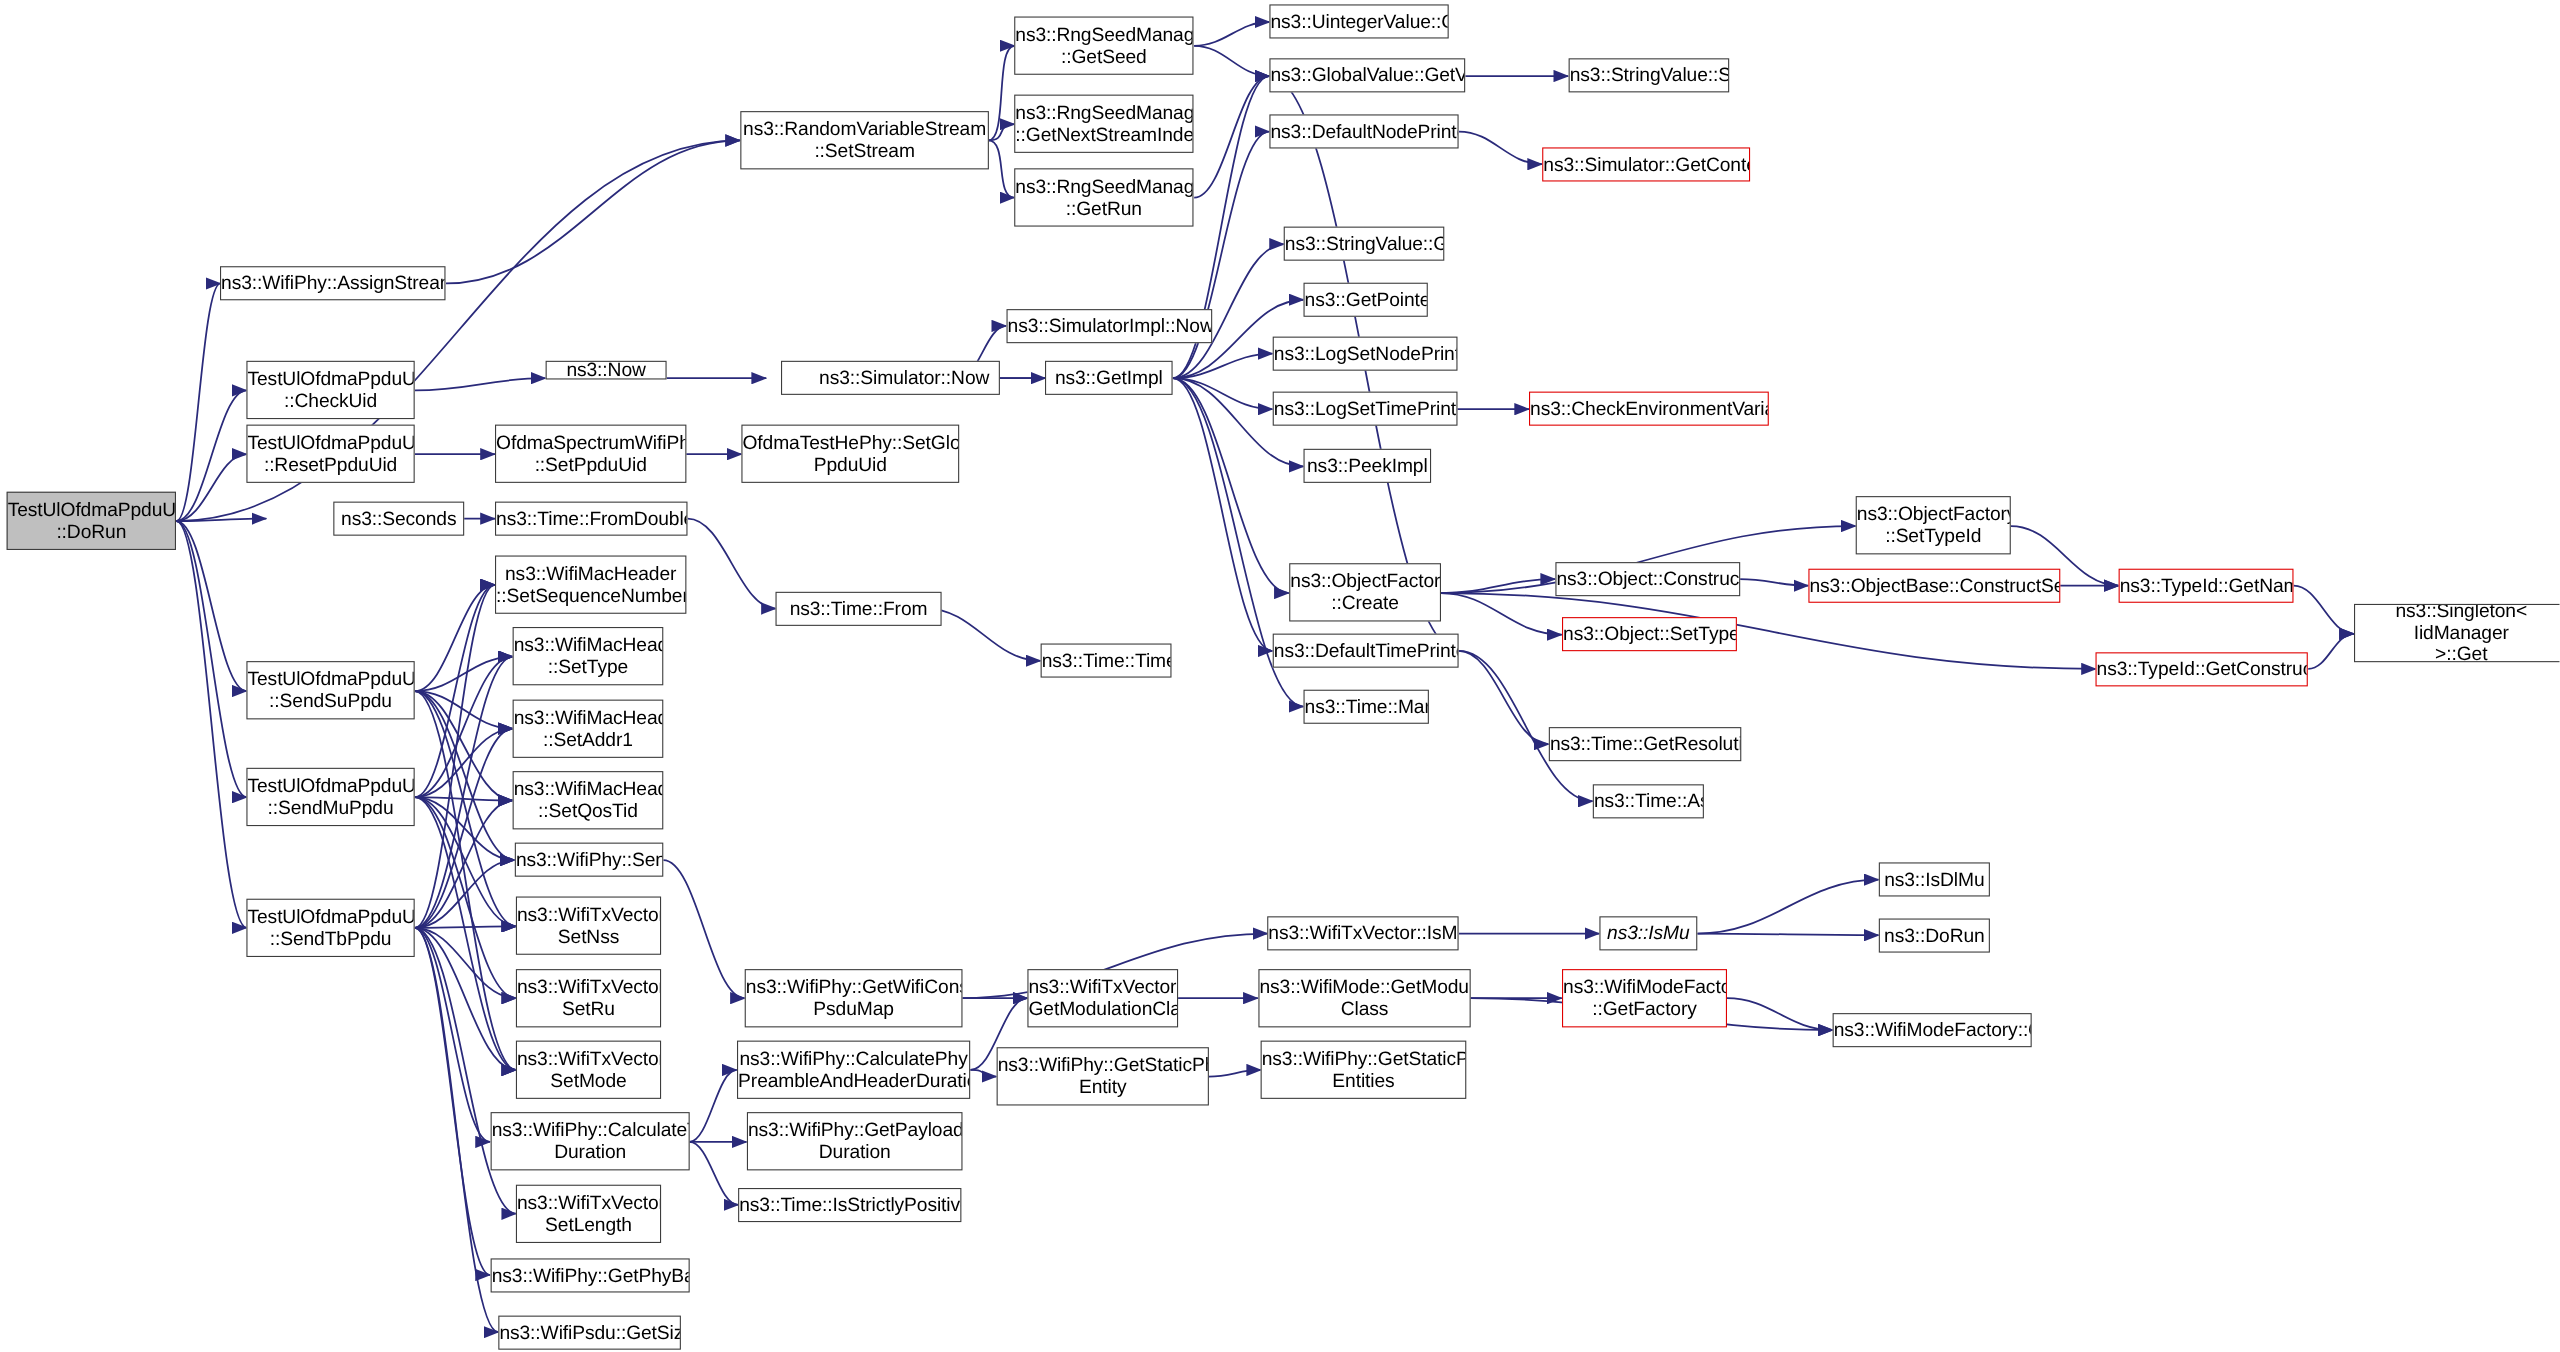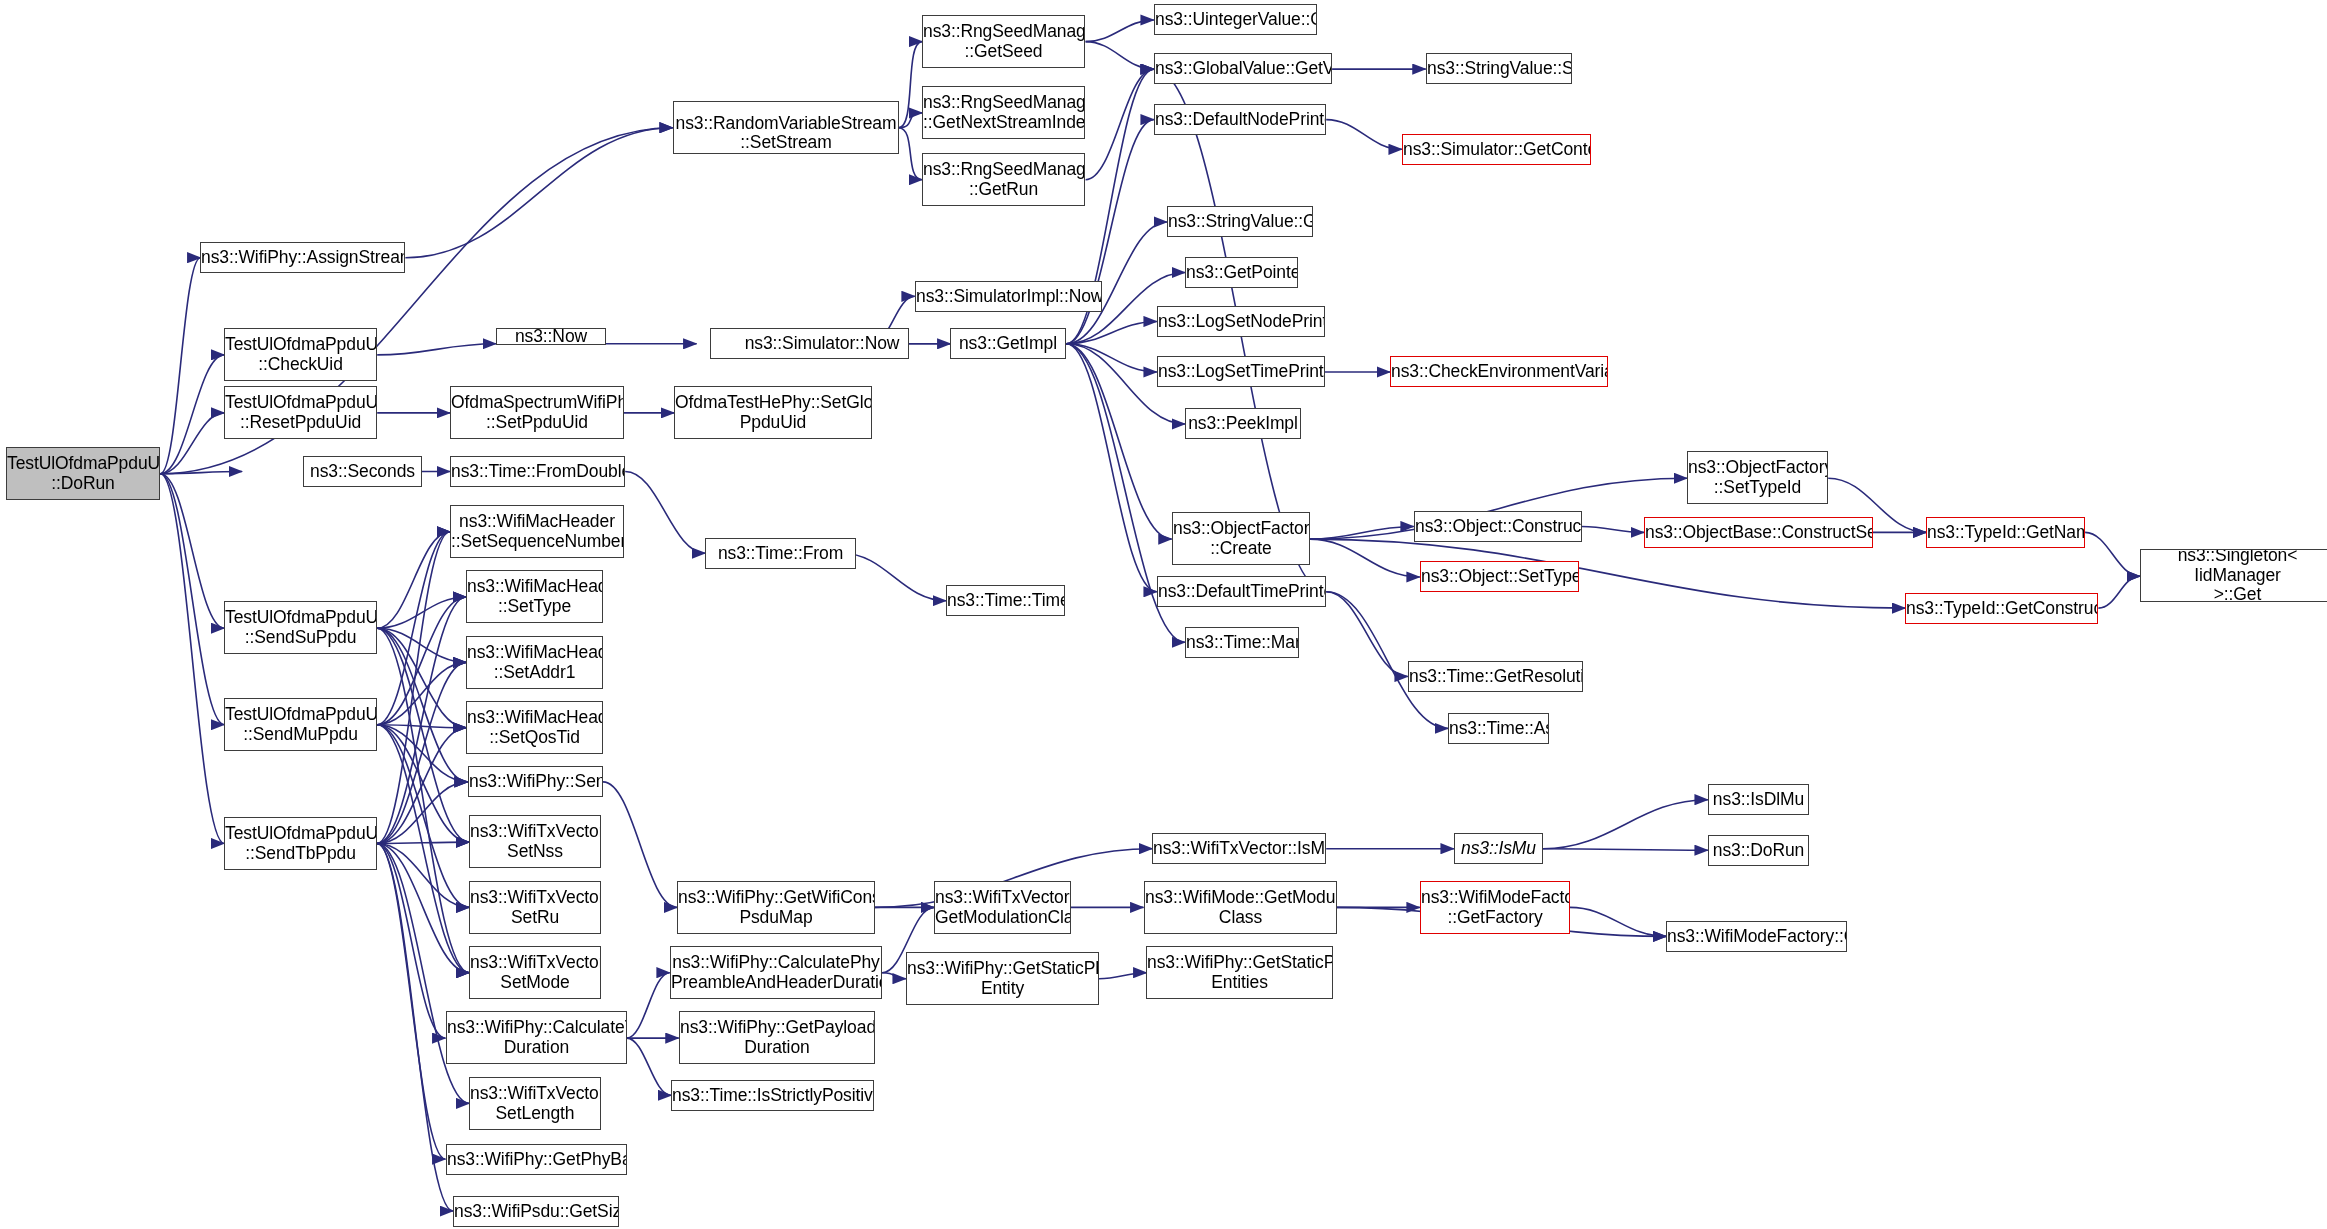--- a/index.html
+++ b/index.html
@@ -192,21 +192,21 @@
       <div class="node" style="left: 469px; top: 881px; width: 132px; height: 53px;"><span>ns3::WifiTxVector::
 SetRu</span></div>
       <div class="node" style="left: 469px; top: 946px; width: 132px; height: 53px;"><span>ns3::WifiTxVector::
 SetMode</span></div>
       <div class="node" style="left: 446px; top: 1011px; width: 181px; height: 53px;"><span>ns3::WifiPhy::CalculateTx
 Duration</span></div>
       <div class="node" style="left: 469px; top: 1077px; width: 132px; height: 53px;"><span>ns3::WifiTxVector::
 SetLength</span></div>
       <div class="node" style="left: 446px; top: 1144px; width: 181px; height: 31px;"><span>ns3::WifiPhy::GetPhyBand</span></div>
       <div class="node" style="left: 453px; top: 1196px; width: 166px; height: 31px;"><span>ns3::WifiPsdu::GetSize</span></div>
-      <div class="node" style="left: 673px; top: 101px; width: 226px; height: 53px; align-items: flex-end;"><span>ns3::RandomVariableStream
+      <div class="node" style="left: 673px; top: 101px; width: 226px; height: 53px;"><span>ns3::RandomVariableStream
 ::SetStream</span></div>
       <div class="node" style="left: 710px; top: 328px; width: 199px; height: 31px; padding-left: 25px;"><span>ns3::Simulator::Now</span></div>
       <div class="node" style="left: 674px; top: 386px; width: 198px; height: 53px;"><span>OfdmaTestHePhy::SetGlobal
 PpduUid</span></div>
       <div class="node" style="left: 705px; top: 538px; width: 151px; height: 31px;"><span>ns3::Time::From</span></div>
       <div class="node" style="left: 677px; top: 881px; width: 198px; height: 53px;"><span>ns3::WifiPhy::GetWifiConst
 PsduMap</span></div>
       <div class="node" style="left: 670px; top: 946px; width: 212px; height: 53px;"><span>ns3::WifiPhy::CalculatePhy
 PreambleAndHeaderDuration</span></div>
       <div class="node" style="left: 679px; top: 1011px; width: 196px; height: 53px;"><span>ns3::WifiPhy::GetPayload

